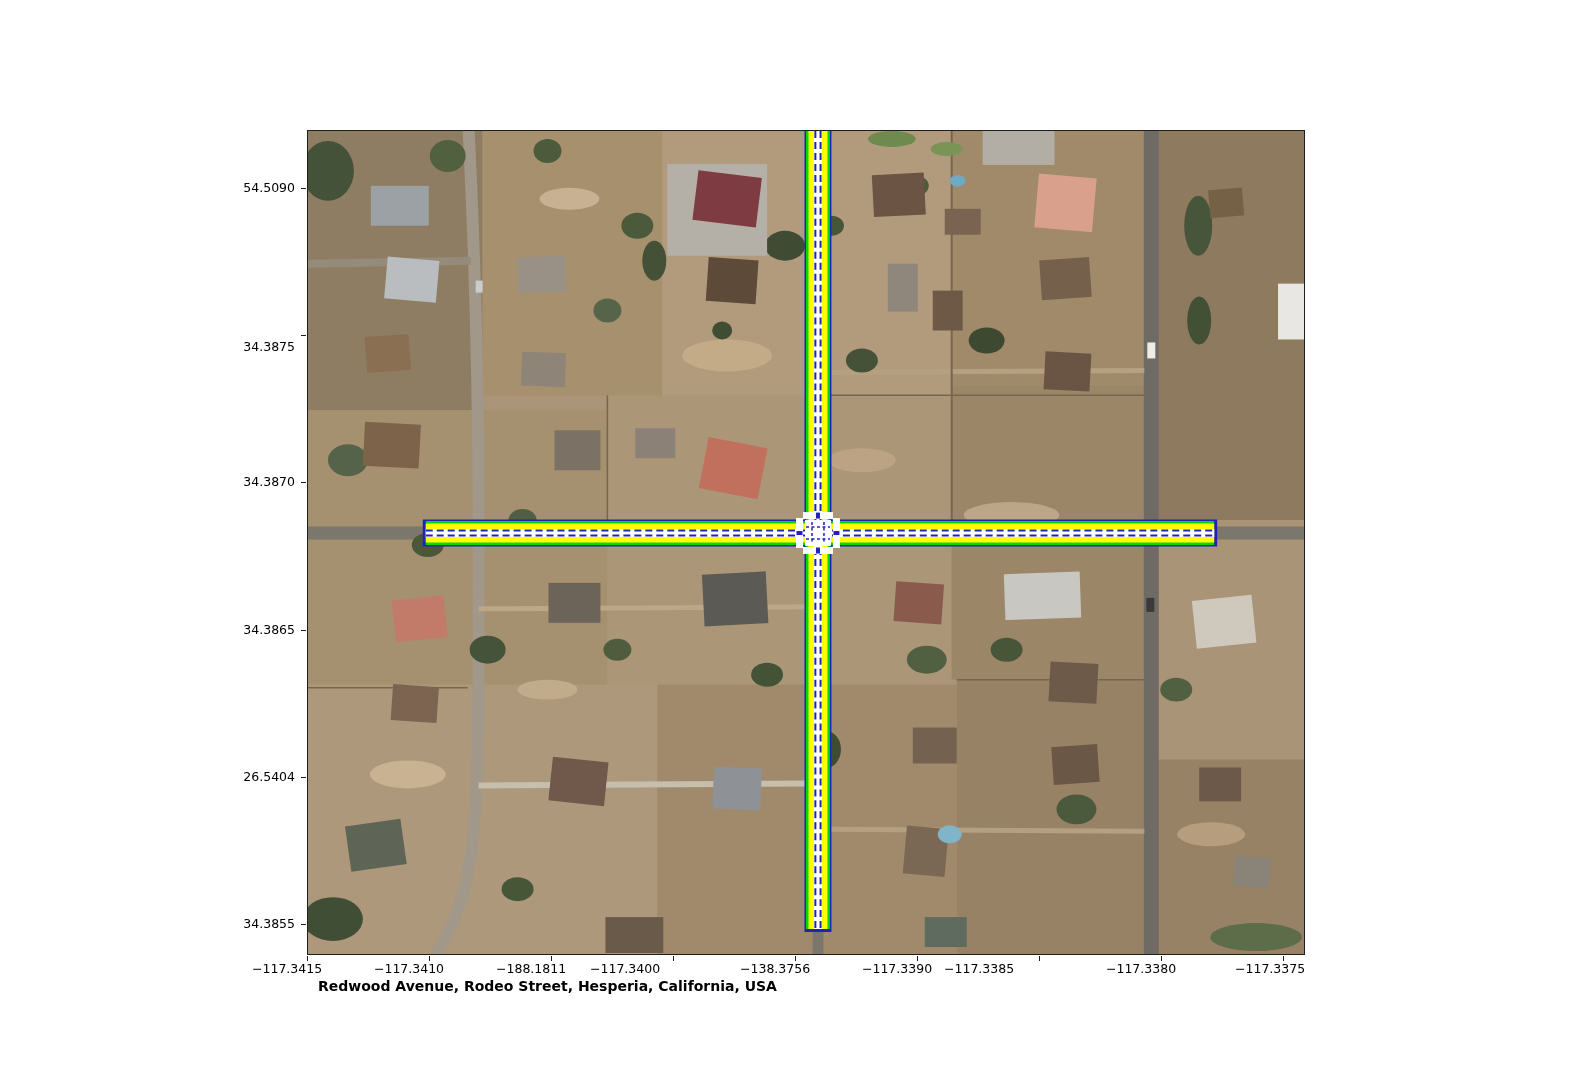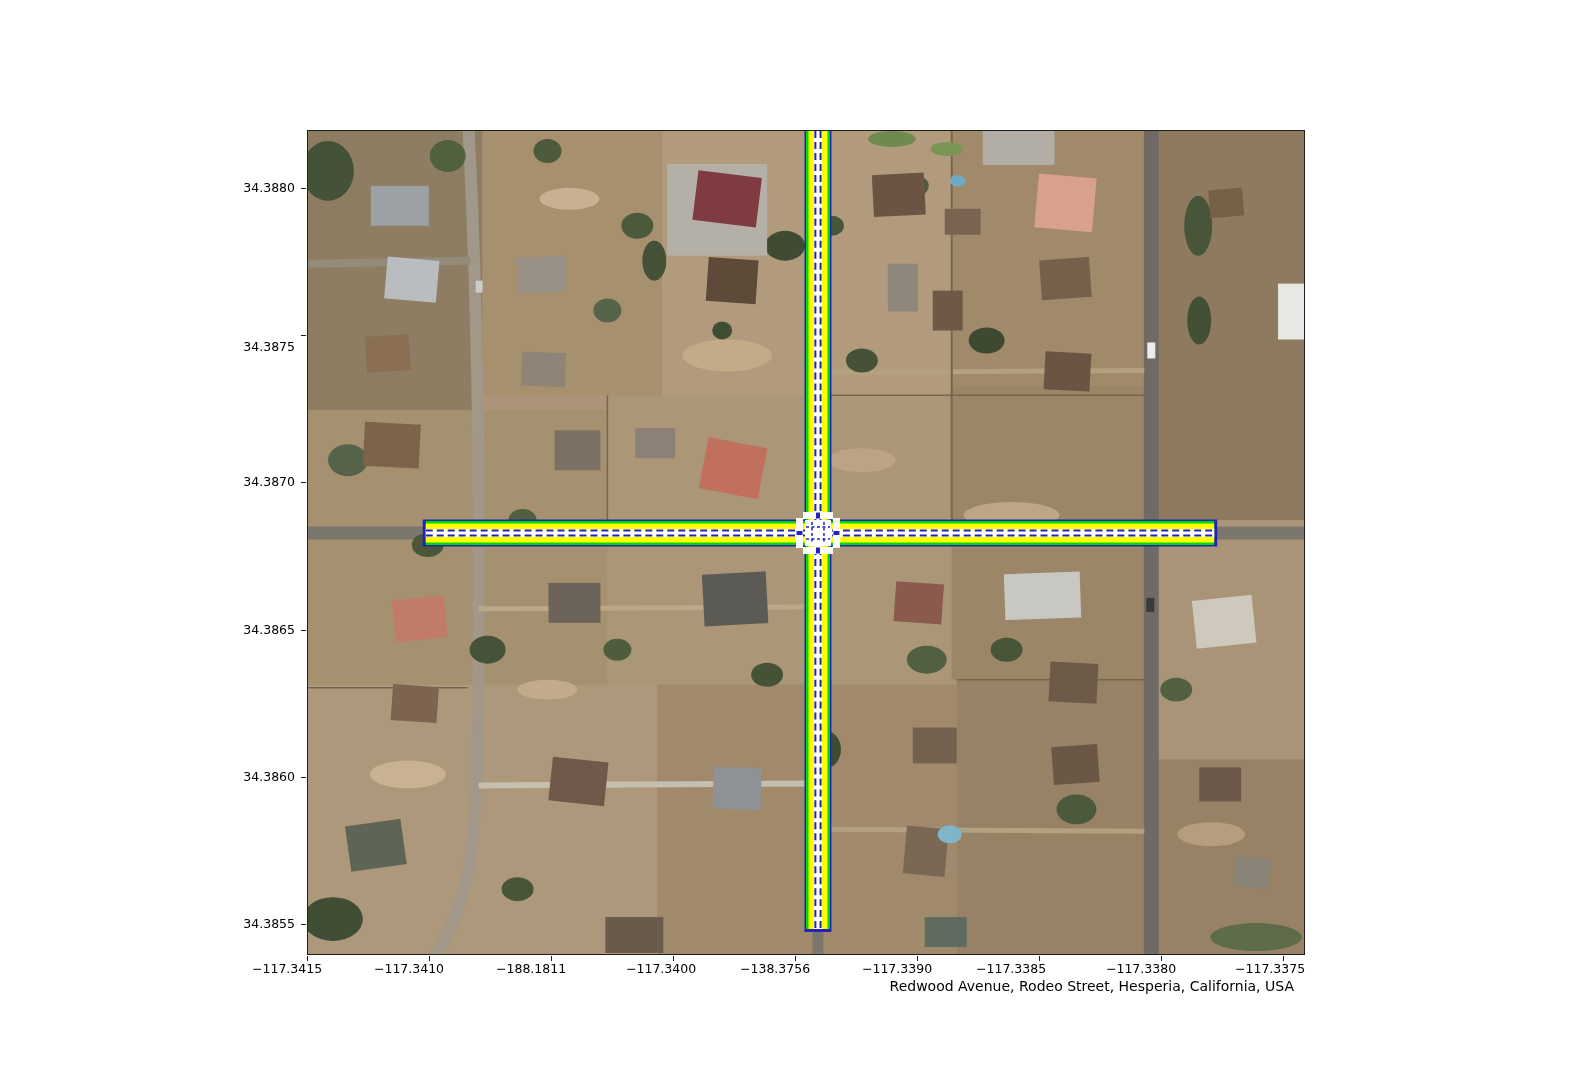--- a/index.html
+++ b/index.html
@@ -17,22 +17,22 @@
     position:absolute;left:180px;width:115px;text-align:right;
     font-size:12.5px;line-height:14px;transform:translateY(-50%);white-space:nowrap;
   }
   .ytick-mark{position:absolute;left:301px;width:5px;height:1px;background:#1e1e1e;}
   .xtick-label{
     position:absolute;width:110px;top:962px;
     font-size:12.5px;line-height:14px;white-space:nowrap;
   }
   .xtick-mark{position:absolute;top:956px;width:1px;height:5px;background:#1e1e1e;}
   .xlabel{
-    position:absolute;left:294px;width:1000px;top:978px;text-align:right;
-    font-size:14px;line-height:17px;
+    position:absolute;left:318px;width:1000px;top:978px;text-align:left;
+    font-size:14px;line-height:17px;font-weight:bold;
   }
 </style>
 </head>
 <body>
 
 <div class="figure">
 
   <div class="axes">
     <svg viewBox="0 0 998 825" preserveAspectRatio="none">
       <g id="g-fields">
@@ -184,47 +184,47 @@
           <rect x="509" y="417.5" width="4" height="6" fill="#2222bb"></rect>
           <rect x="489" y="388" width="7" height="30" fill="#ffffff"></rect>
           <rect x="489.5" y="401" width="6" height="4" fill="#2222bb"></rect>
           <rect x="526" y="388" width="7" height="30" fill="#ffffff"></rect>
           <rect x="526.5" y="401" width="6" height="4" fill="#2222bb"></rect>
         </g>
     </svg>
   </div>
 
   <div id="y-axis">
-      <div class="ytick-label" style="top: 187.998px;">34.3880</div>
+      <div class="ytick-label" style="top: 187.998px;">54.5090</div>
       <div class="ytick-mark" style="top: 187.998px;"></div>
       <div class="ytick-label" style="top: 335.012px; margin-top: 12px;">34.3875</div>
       <div class="ytick-mark" style="top: 335.012px;"></div>
       <div class="ytick-label" style="top: 482.027px;">34.3870</div>
       <div class="ytick-mark" style="top: 482.027px;"></div>
       <div class="ytick-label" style="top: 630.033px;">34.3865</div>
       <div class="ytick-mark" style="top: 630.033px;"></div>
-      <div class="ytick-label" style="top: 776.965px;">34.3860</div>
+      <div class="ytick-label" style="top: 776.965px;">26.5404</div>
       <div class="ytick-mark" style="top: 776.965px;"></div>
       <div class="ytick-label" style="top: 923.98px;">34.3855</div>
       <div class="ytick-mark" style="top: 923.98px;"></div>
     </div>
   <div id="x-axis">
       <div class="xtick-label" style="left: 252px;">−117.3415</div>
       <div class="xtick-mark" style="left: 307px;"></div>
       <div class="xtick-label" style="left: 373.956px;">−117.3410</div>
       <div class="xtick-mark" style="left: 428.956px;"></div>
       <div class="xtick-label" style="left: 496.011px;">−188.1811</div>
       <div class="xtick-mark" style="left: 551.011px;"></div>
-      <div class="xtick-label" style="left: 626px;">−117.3400</div>
+      <div class="xtick-label" style="left: 590px;">−117.3400</div>
       <div class="xtick-mark" style="left: 672.967px;"></div>
       <div class="xtick-label" style="left: 740.022px;">−138.3756</div>
       <div class="xtick-mark" style="left: 795.022px;"></div>
       <div class="xtick-label" style="left: 861.978px;">−117.3390</div>
       <div class="xtick-mark" style="left: 916.978px;"></div>
-      <div class="xtick-label" style="left: 976px;">−117.3385</div>
+      <div class="xtick-label" style="left: 944px;">−117.3385</div>
       <div class="xtick-mark" style="left: 1039.03px;"></div>
       <div class="xtick-label" style="left: 1105.99px;">−117.3380</div>
       <div class="xtick-mark" style="left: 1160.99px;"></div>
       <div class="xtick-label" style="left: 1235px;">−117.3375</div>
       <div class="xtick-mark" style="left: 1283.04px;"></div>
     </div>
 
   <div class="xlabel">Redwood Avenue, Rodeo Street, Hesperia, California, USA</div>
 
 </div>

